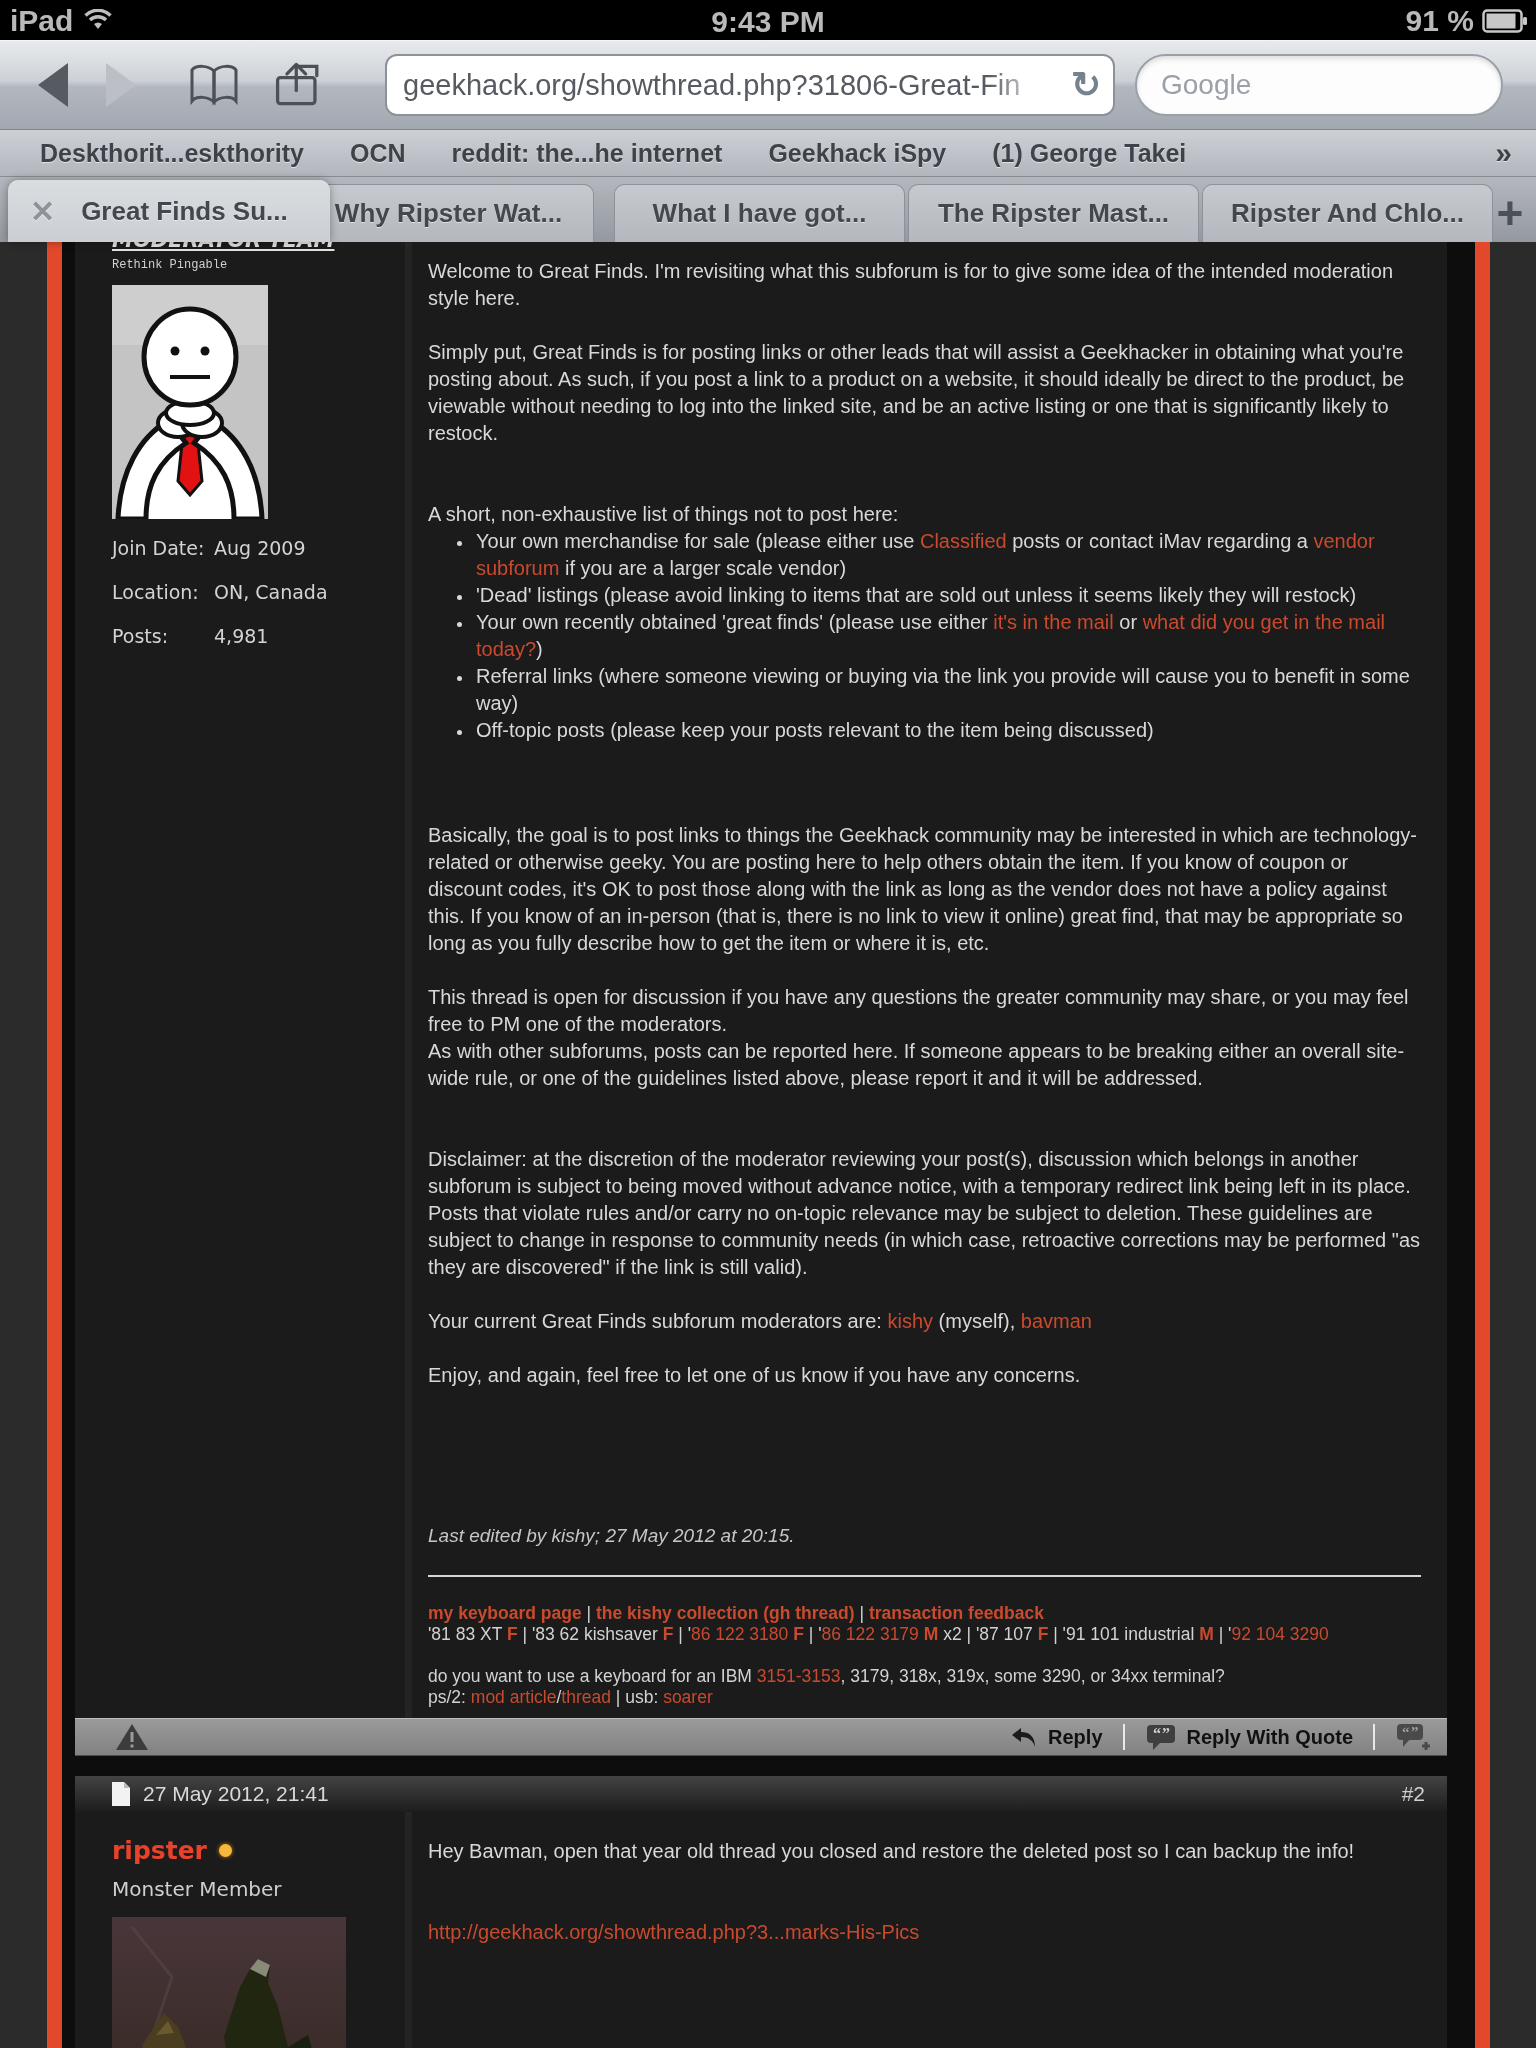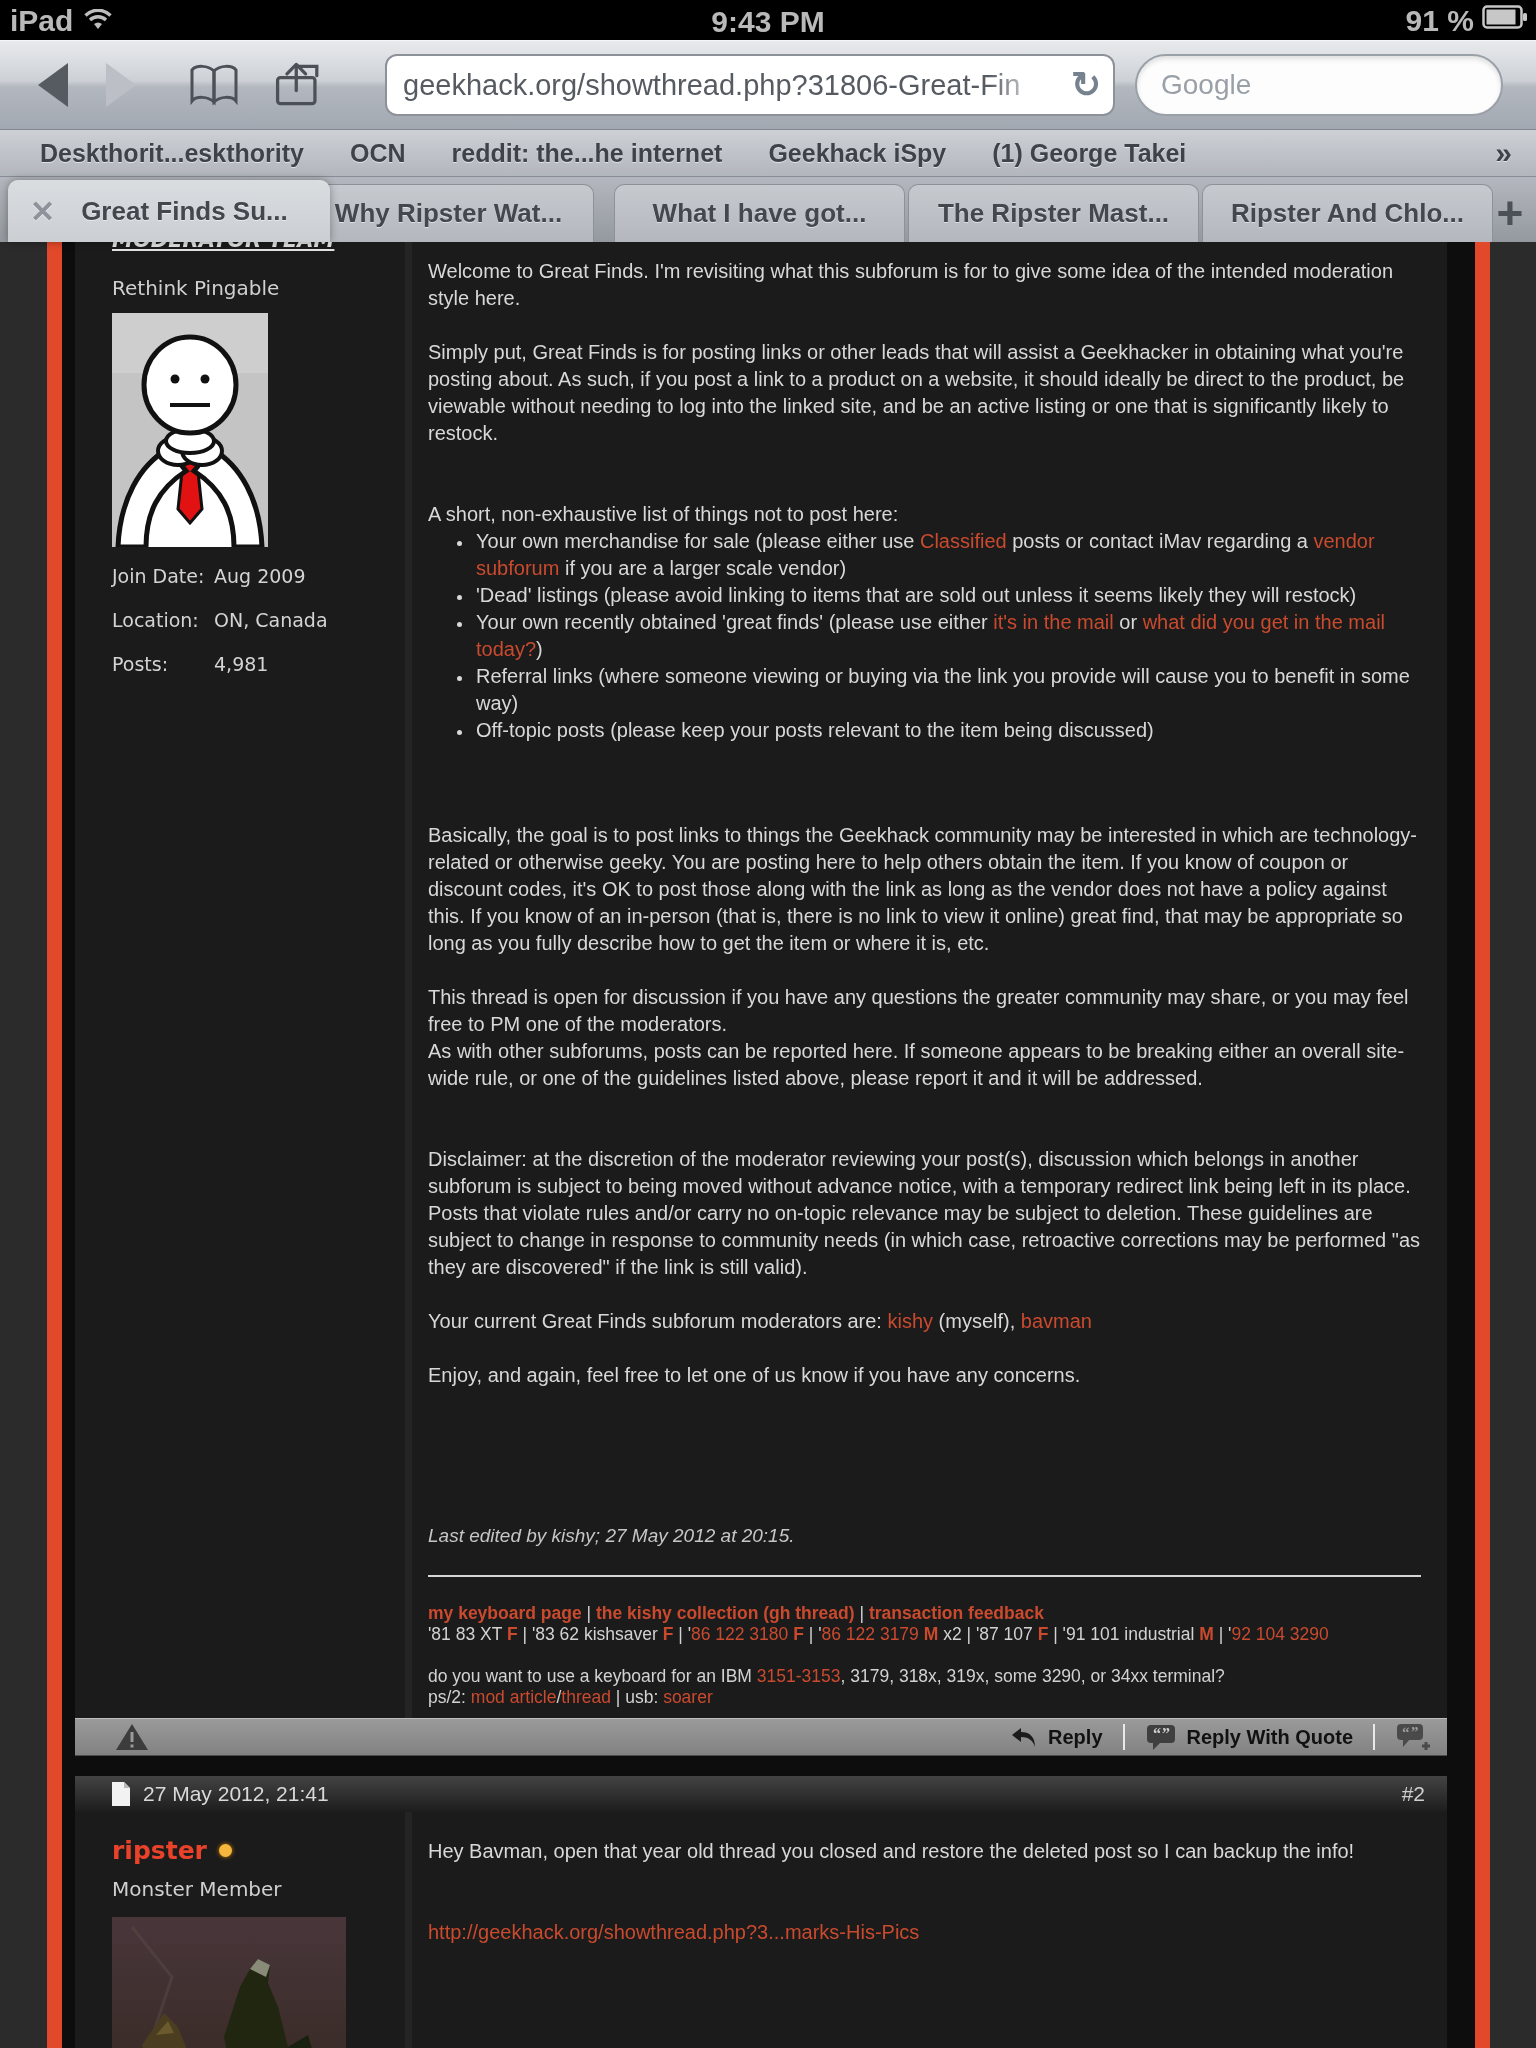--- a/index.html
+++ b/index.html
@@ -6,21 +6,21 @@
   body{
     width:1536px;height:2048px;position:relative;overflow:hidden;
     background:#0e0e0e;font-family:"Liberation Sans",sans-serif;
     -webkit-font-smoothing:antialiased;
   }
   
   .statusbar{position:absolute;top:0;left:0;width:1536px;height:40px;background:#000;
     color:#b9b9b9;font-weight:bold;font-size:30px;}
   .sb-left{position:absolute;left:10px;top:4px;display:flex;align-items:center;gap:10px;}
   .sb-time{position:absolute;left:0;right:0;top:5px;text-align:center;}
-  .sb-right{position:absolute;right:8px;top:4px;display:flex;align-items:flex-start;gap:8px;}
+  .sb-right{position:absolute;right:8px;top:4px;display:flex;align-items:center;gap:8px;}
   
   .chrome{position:absolute;top:40px;left:0;width:1536px;height:202px;}
   .toolbar{position:absolute;top:0;left:0;right:0;height:90px;
     background:linear-gradient(#e8eaed 0%,#cdd1d6 45%,#b3b8bf 52%,#a2a8b1 100%);
     border-top:1px solid #f4f5f7;border-bottom:1px solid #82878f;box-sizing:border-box;}
   .nav-btn{position:absolute;top:16px;width:56px;height:56px;display:flex;align-items:center;justify-content:center;}
   .url-field{position:absolute;left:385px;top:13px;width:730px;height:62px;background:#fff;
     border:2px solid #8d929a;border-radius:12px;box-sizing:border-box;display:flex;align-items:center;}
   .url-text{position:relative;flex:1;overflow:hidden;white-space:nowrap;color:#565b62;
     font-size:29px;padding-left:16px;}
@@ -63,21 +63,21 @@
   
   .postrow{display:flex;background:var(--post_bg);}
   .post1{height:1476px;}
   .sidebar{width:330px;box-sizing:border-box;padding:0 0 0 37px;flex-shrink:0;
     font-family:"DejaVu Sans",sans-serif;color:#d4d4d4;}
   .col-divider{width:7px;background:#242424;flex-shrink:0;}
   .pcontent{flex:1;box-sizing:border-box;padding:16px 26px 10px 16px;display:flex;flex-direction:column;
     font-size:20px;line-height:27px;color:var(--body_text);overflow:hidden;}
   .usertitle{margin-top:-14px;font-style:italic;font-weight:bold;text-decoration:underline;
     font-size:21px;color:#e3e3e3;}
-  .customtitle{margin-top:24px;font-size:20px;color:#d0d0d0;}
+  .customtitle{margin-top:6px;font-size:12px;color:#d0d0d0;font-family:Liberation Mono, monospace;}
   .avatar1{margin-top:13px;width:156px;height:234px;background:#c6c6c6;}
   .stats{margin-top:18px;display:grid;grid-template-columns:102px auto;row-gap:22px;font-size:19px;}
   .para{margin:0;}
   .vgap1{height:27px;flex-shrink:0;} .vgap2{height:54px;flex-shrink:0;} .vgap3{height:78px;flex-shrink:0;}
   ul.rules{margin:0;padding:0 0 0 46px;}
   ul.rules li{margin:0;padding-left:2px;}
   ul.rules li::marker{color:#d8d8d8;font-size:18px;}
   .s-link{color:var(--link);} .s-boldlink{color:var(--link);font-weight:bold;}
   .lastedited{margin-top:auto;font-size:19px;color:#c6c6c6;font-style:italic;}
   .s-ib{font-weight:normal;}

